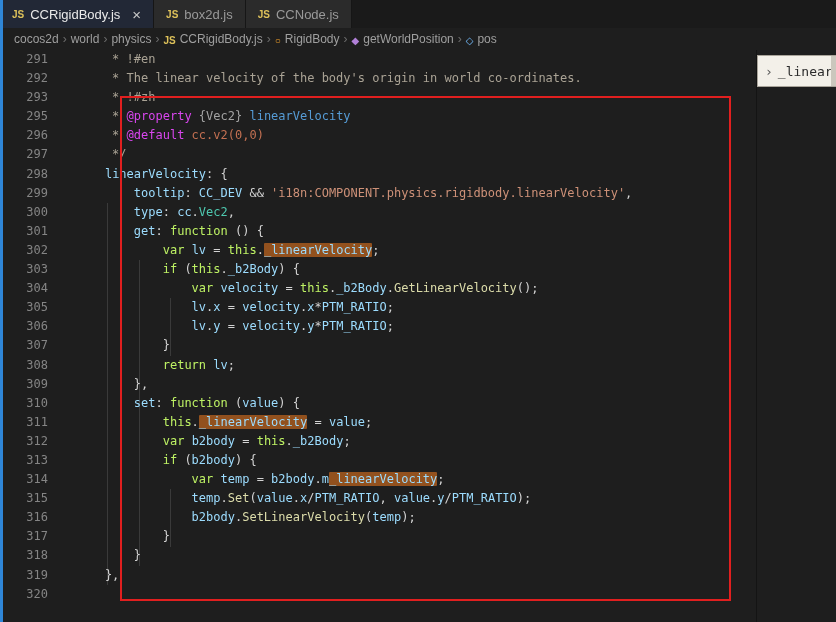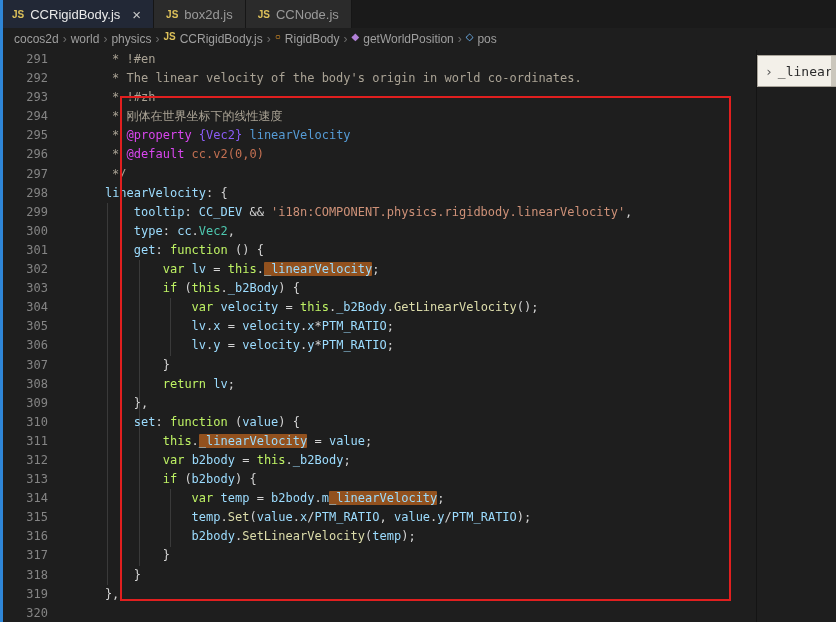--- a/index.html
+++ b/index.html
@@ -8,37 +8,37 @@
 
   #edge-accent{position:absolute;left:0;top:0;width:3px;height:622px;background:#2f86d7;z-index:60}
 
   #tabbar{position:absolute;left:0;top:0;width:836px;height:28px;background:#1a1a1a;display:flex;z-index:5}
   .tab{display:flex;align-items:center;gap:6px;padding:0 12px;font-size:13px;color:#9a9a9a;background:#2b2b2b;border-right:1px solid #161616;cursor:pointer}
   .tab.active{background:#222836;color:#eaeaea}
   .js-icon{color:#ddc15a;font-weight:bold;font-size:10px}
   .tab-close{color:#c9c9c9;font-size:15px;margin-left:6px;line-height:1}
 
   #breadcrumb{position:absolute;left:0;top:28px;width:836px;height:22px;display:flex;align-items:center;padding-left:14px;font-size:12px;color:#9f9f9f;background:#1e1e1e;z-index:5}
-  .crumb{display:flex;align-items:flex-start;gap:4px;cursor:pointer;white-space:nowrap}
+  .crumb{display:flex;align-items:flex-end;gap:4px;cursor:pointer;white-space:nowrap}
   .crumb-sep{color:#6c6c6c;margin:0 4px}
   .sym{font-size:10px;line-height:1}
   .sym.symbol-class{color:#ee9d28}
   .sym.symbol-method{color:#b180d7}
   .sym.symbol-variable{color:#75beff}
   .sym.js-file{color:#ddc15a;font-weight:bold}
 
   #editor{position:absolute;left:0;top:50px;width:836px;height:572px}
   #lines{position:absolute;left:0;top:0;width:757px;z-index:2}
   .line{display:flex;height:19.1px;font-family:"DejaVu Sans Mono",monospace;font-size:12px;line-height:19.1px;white-space:pre}
   .ln{width:48px;text-align:right;color:#858585;flex:none;cursor:pointer}
   .code{padding-left:28px}
 
   .tok-c{color:#aaa395}
   .tok-tag{color:#d946ef}
-  .tok-typ{color:#8b5cf6}
+  .tok-typ{color:#a3a3a3}
   .tok-jn{color:#569cd6}
   .tok-jc{color:#c37052}
   .tok-k{color:#bef264}
   .tok-v{color:#9cdcfe}
   .tok-f{color:#dcdcaa}
   .tok-s{color:#ce9178}
   .tok-p{color:#d4d4d4}
   .tok-cls{color:#4ec9b0}
   .hl{background:#92511e;border-radius:1px}
 
@@ -113,21 +113,20 @@
 
 <div id="editor">
   <div class="guide" id="guide-1"></div>
   <div class="guide" id="guide-2"></div>
   <div class="guide" id="guide-3a"></div>
   <div class="guide" id="guide-3b"></div>
   <div id="lines">
       <div class="line"><div class="ln">291</div><div class="code"><span class="tok-c">     * !#en</span></div></div>
       <div class="line"><div class="ln">292</div><div class="code"><span class="tok-c">     * The linear velocity of the body's origin in world co-ordinates.</span></div></div>
       <div class="line"><div class="ln">293</div><div class="code"><span class="tok-c">     * !#zh</span></div></div>
-      <div class="line"><div class="ln">294</div><div class="code"><span class="tok-c">     * 刚体在世界坐标下的线性速度</span></div></div>
       <div class="line"><div class="ln">295</div><div class="code"><span class="tok-c">     * </span><span class="tok-tag">@property</span><span class="tok-c"> </span><span class="tok-typ">{Vec2}</span><span class="tok-c"> </span><span class="tok-jn">linearVelocity</span></div></div>
       <div class="line"><div class="ln">296</div><div class="code"><span class="tok-c">     * </span><span class="tok-tag">@default</span><span class="tok-c"> </span><span class="tok-jc">cc.v2(0,0)</span></div></div>
       <div class="line"><div class="ln">297</div><div class="code"><span class="tok-c">     */</span></div></div>
       <div class="line"><div class="ln">298</div><div class="code"><span class="tok-p">    </span><span class="tok-v">linearVelocity</span><span class="tok-p">: {</span></div></div>
       <div class="line"><div class="ln">299</div><div class="code"><span class="tok-p">        </span><span class="tok-v">tooltip</span><span class="tok-p">: </span><span class="tok-v">CC_DEV</span><span class="tok-p"> &amp;&amp; </span><span class="tok-s">'i18n:COMPONENT.physics.rigidbody.linearVelocity'</span><span class="tok-p">,</span></div></div>
       <div class="line"><div class="ln">300</div><div class="code"><span class="tok-p">        </span><span class="tok-v">type</span><span class="tok-p">: </span><span class="tok-v">cc</span><span class="tok-p">.</span><span class="tok-cls">Vec2</span><span class="tok-p">,</span></div></div>
       <div class="line"><div class="ln">301</div><div class="code"><span class="tok-p">        </span><span class="tok-v">get</span><span class="tok-p">: </span><span class="tok-k">function</span><span class="tok-p"> () {</span></div></div>
       <div class="line"><div class="ln">302</div><div class="code"><span class="tok-p">            </span><span class="tok-k">var</span><span class="tok-p"> </span><span class="tok-v">lv</span><span class="tok-p"> = </span><span class="tok-k">this</span><span class="tok-p">.</span><span class="tok-v hl">_linearVelocity</span><span class="tok-p">;</span></div></div>
       <div class="line"><div class="ln">303</div><div class="code"><span class="tok-p">            </span><span class="tok-k">if</span><span class="tok-p"> (</span><span class="tok-k">this</span><span class="tok-p">.</span><span class="tok-v">_b2Body</span><span class="tok-p">) {</span></div></div>
       <div class="line"><div class="ln">304</div><div class="code"><span class="tok-p">                </span><span class="tok-k">var</span><span class="tok-p"> </span><span class="tok-v">velocity</span><span class="tok-p"> = </span><span class="tok-k">this</span><span class="tok-p">.</span><span class="tok-v">_b2Body</span><span class="tok-p">.</span><span class="tok-f">GetLinearVelocity</span><span class="tok-p">();</span></div></div>

